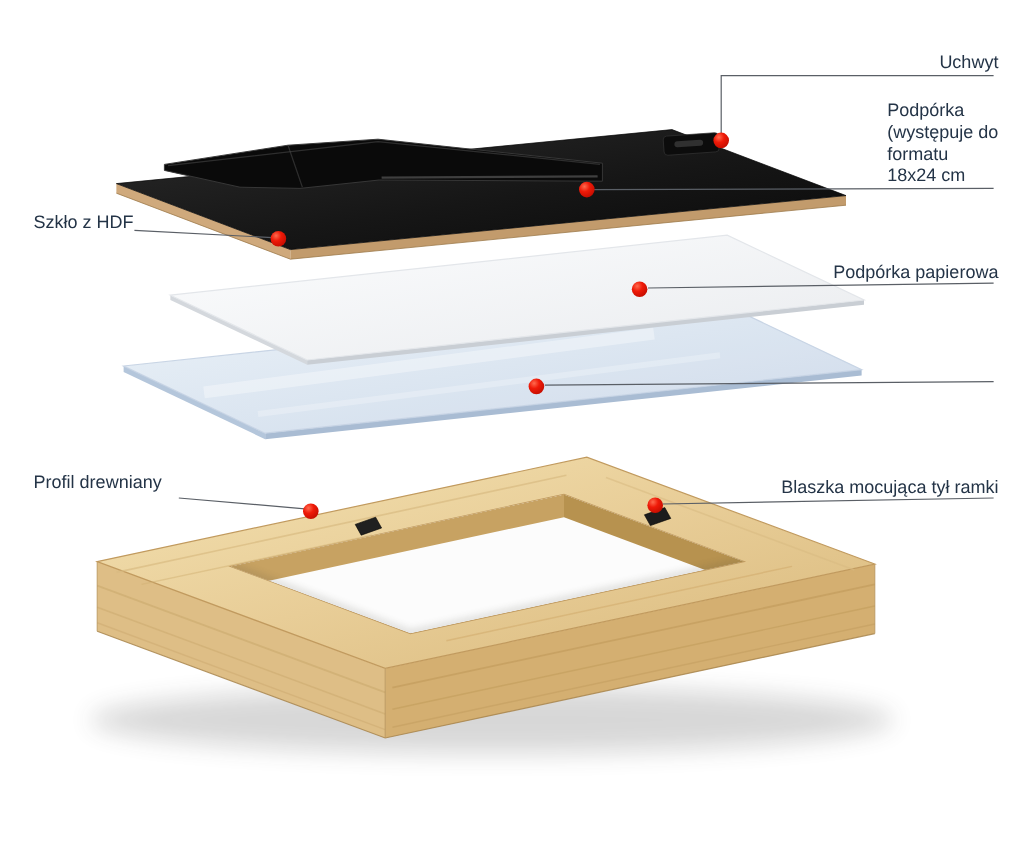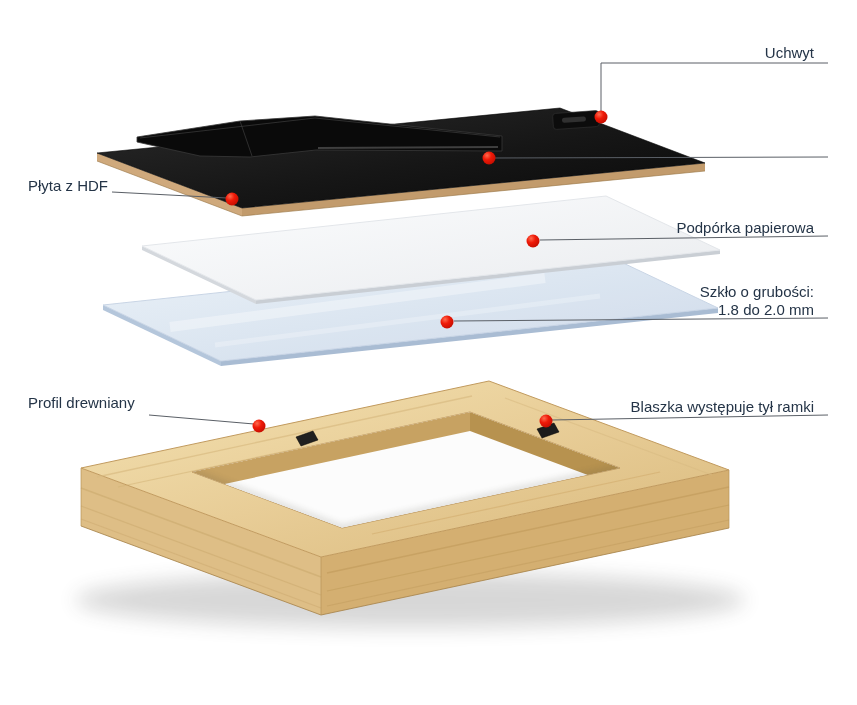--- a/index.html
+++ b/index.html
@@ -4,21 +4,21 @@
 <style>
   html,body{margin:0;padding:0;background:#ffffff;}
   .stage{
     position:relative;width:857px;height:705px;background:#ffffff;overflow:hidden;
     font-family:"Liberation Sans",sans-serif;
   }
   .stage svg{position:absolute;left:0;top:0;}
   .label{
     position:absolute;font-size:15px;line-height:18px;color:#243447;white-space:nowrap;
   }
-  .label.right{right:43px;text-align:right;}
+  .label.right{right:25px;}
   .label.left{left:28px;text-align:left;}
 </style>
 </head>
 <body>
 
 <div class="stage">
 
   <svg width="857" height="705" viewBox="0 0 857 705">
     <defs>
       <radialGradient id="gDot" cx="35%" cy="30%" r="75%">
@@ -129,27 +129,29 @@
       <circle cx="232" cy="199" r="6.5" fill="url(#gDot)"></circle>
       <circle cx="533" cy="241" r="6.5" fill="url(#gDot)"></circle>
       <circle cx="447" cy="322" r="6.5" fill="url(#gDot)"></circle>
       <circle cx="259" cy="426" r="6.5" fill="url(#gDot)"></circle>
       <circle cx="546" cy="421" r="6.5" fill="url(#gDot)"></circle>
     </g>
   </svg>
 
   <div class="label right" style="top:44px">Uchwyt</div>
 
+  <div class="label right" style="top:84px">
+    <div>Podpórka</div>
+    <div>(występuje do</div>
+    <div>formatu</div>
+    <div>18x24 cm</div>
+  </div>
 
-  <div class="label left" style="top:177px">Płyta z HDF</div>
+  <div class="label left" style="top:177px">Szkło z HDF</div>
 
   <div class="label right" style="top:219px">Podpórka papierowa</div>
 
-  <div class="label right" style="top:283px">
-    <div>Szkło o grubości:</div>
-    <div>1.8 do 2.0 mm</div>
-  </div>
 
   <div class="label left" style="top:394px">Profil drewniany</div>
 
-  <div class="label right" style="top:398px">Blaszka występuje tył ramki</div>
+  <div class="label right" style="top:398px">Blaszka mocująca tył ramki</div>
 
 </div>
 
 </body></html>

